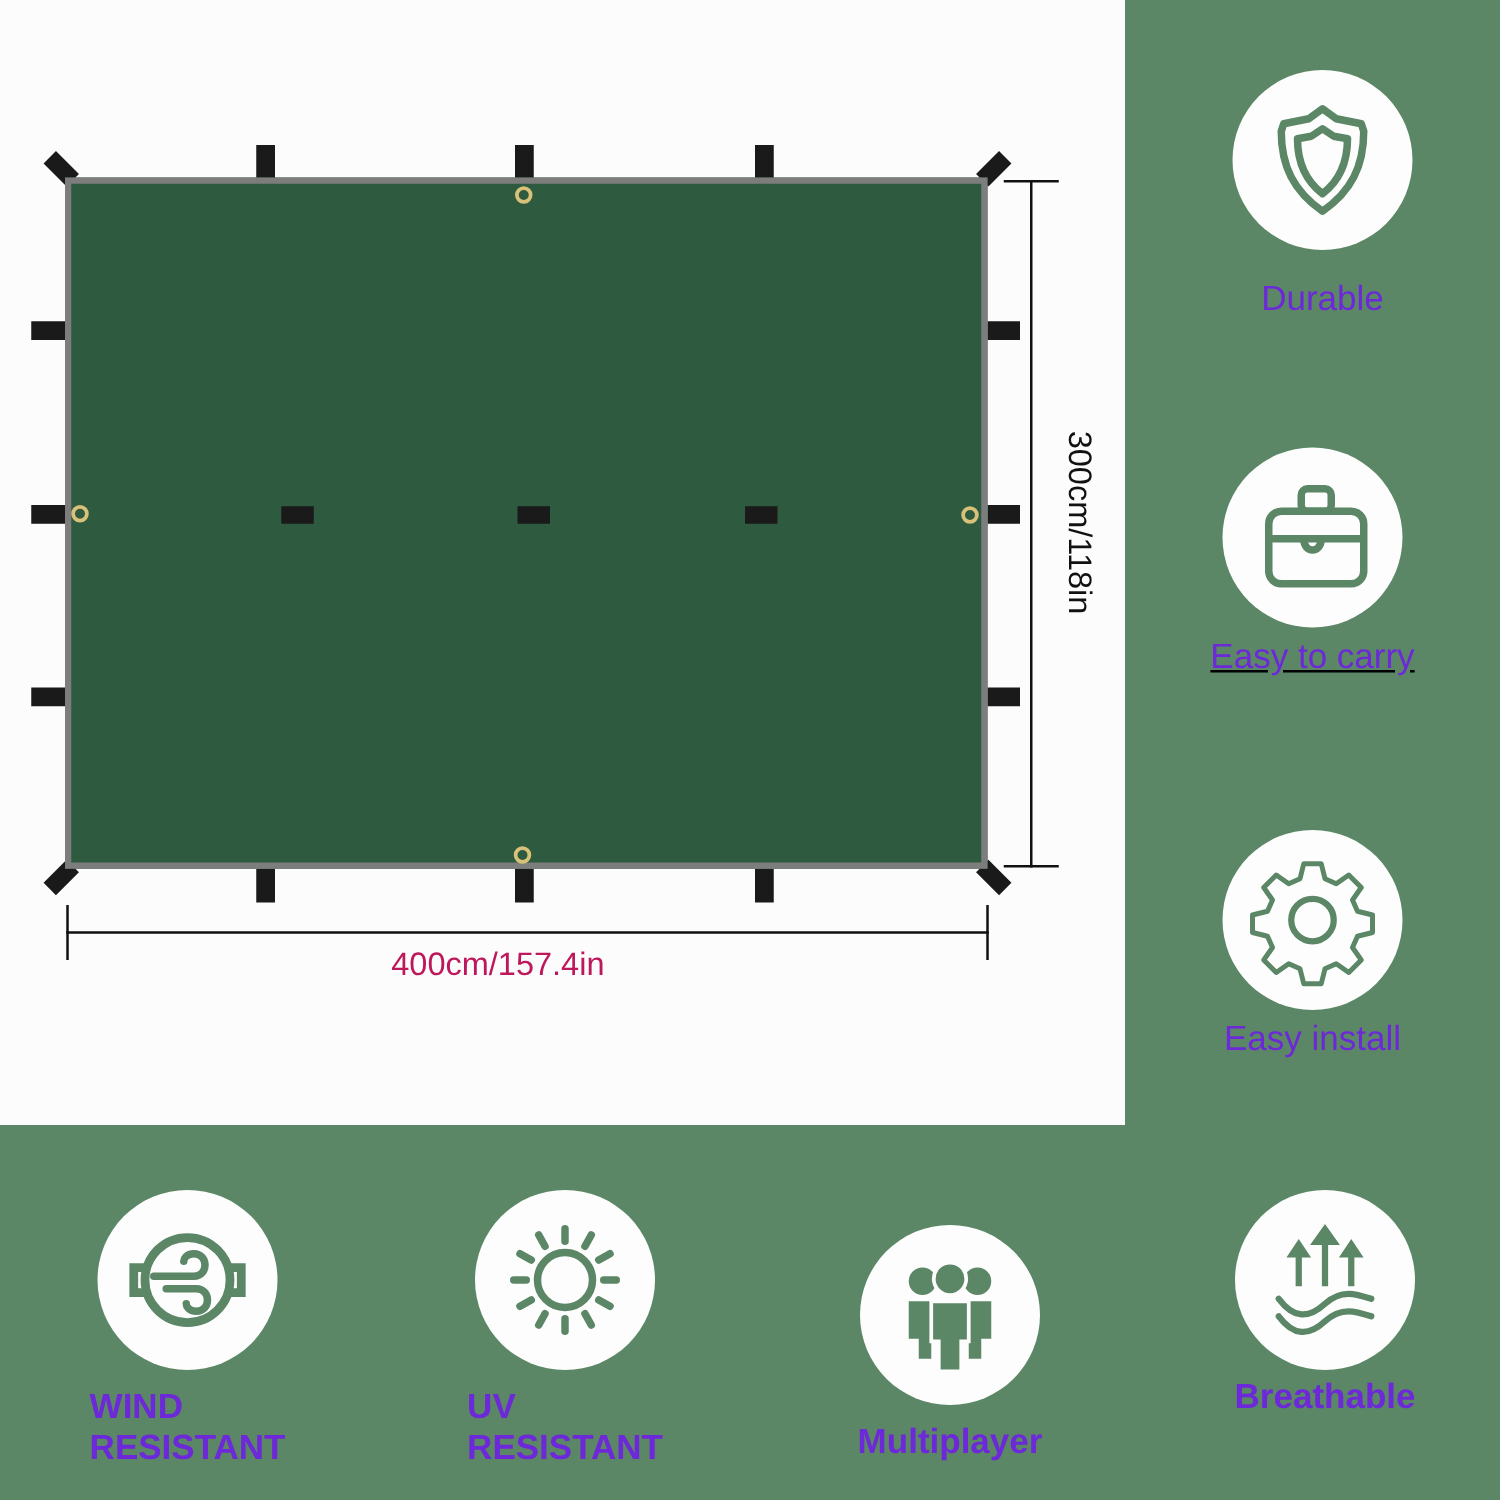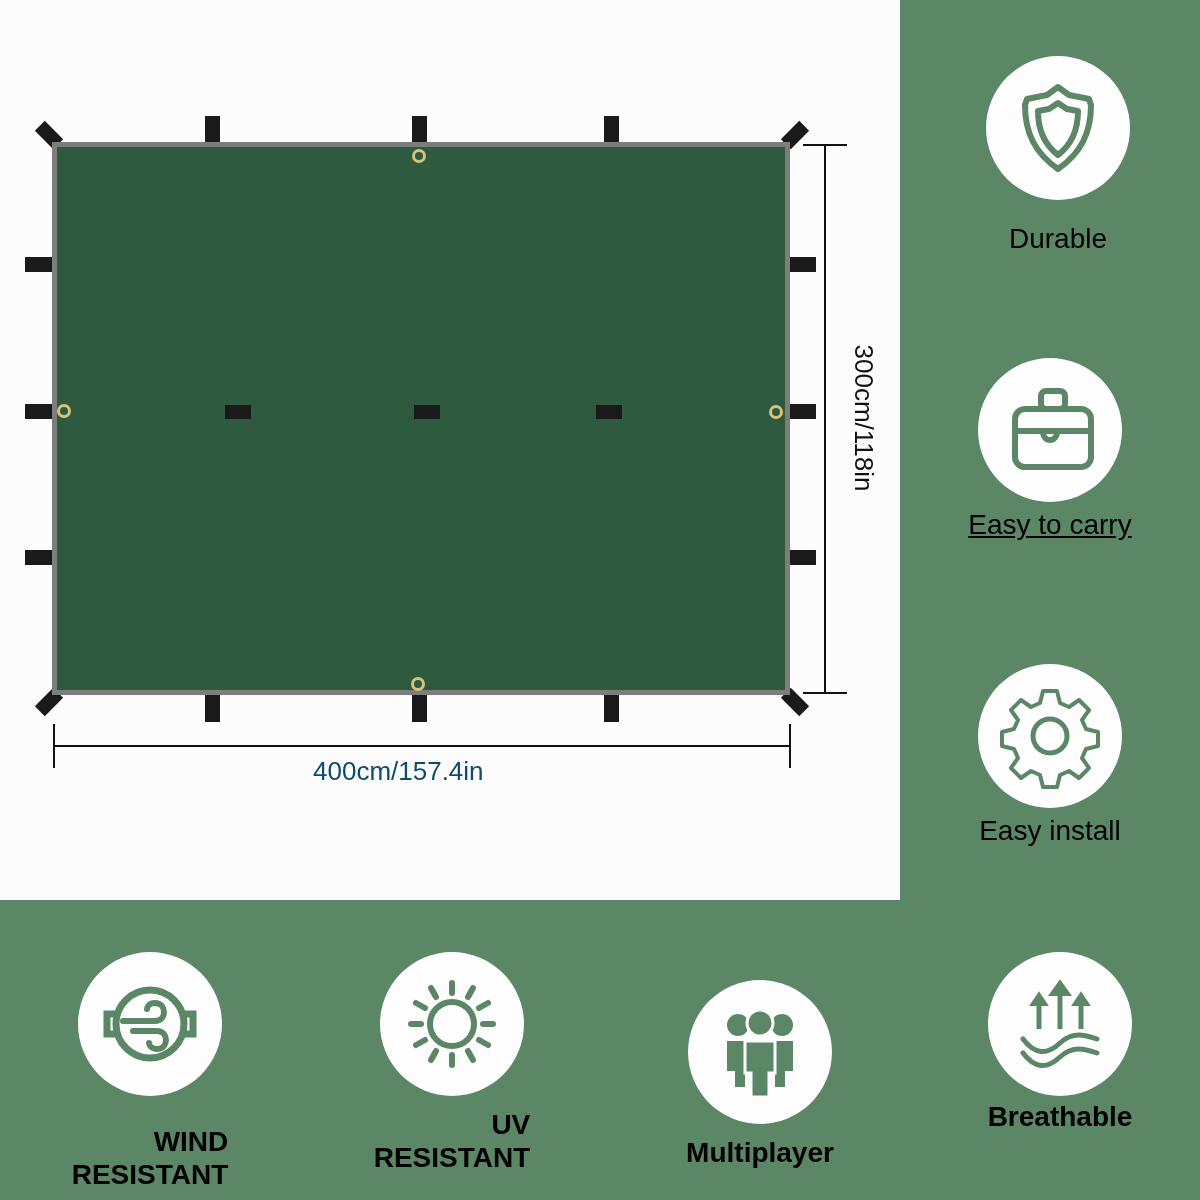--- a/index.html
+++ b/index.html
@@ -2,27 +2,27 @@
 <html><head>
 <meta charset="utf-8">
 <style>
   html,body{margin:0;padding:0;}
   body{width:1200px;height:1200px;position:relative;overflow:hidden;background:#fcfcfc;font-family:"Liberation Sans",sans-serif;}
   .panel-right{position:absolute;left:900px;top:0;width:300px;height:900px;background:#5b8766;}
   .panel-bottom{position:absolute;left:0;top:900px;width:1200px;height:300px;background:#5b8766;}
   .feature{position:absolute;display:flex;flex-direction:column;align-items:center;}
   .circle{width:144px;height:144px;border-radius:50%;background:#fdfdfd;display:flex;align-items:center;justify-content:center;}
   .circle svg{width:110px;height:110px;}
-  .flabel{color:#000000;font-size:28px;text-align:right;line-height:33px;margin-top:16px;white-space:nowrap;}
+  .flabel{color:#6d28d9;font-size:28px;text-align:left;line-height:33px;margin-top:16px;white-space:nowrap;}
   .flabel.bold{font-weight:bold;}
   .tarp{position:absolute;left:52px;top:142px;width:738px;height:553px;background:#2e5a3f;border:5px solid #7d7d7d;box-sizing:border-box;}
   .strap{position:absolute;background:#1a1a1a;}
   .grommet{position:absolute;width:14px;height:14px;border-radius:50%;border:3px solid #d8c27a;background:#2e5a3f;box-sizing:border-box;}
   .dimline{position:absolute;background:#111;}
-  .dimtext{position:absolute;color:#0c4a6e;font-size:26px;}
+  .dimtext{position:absolute;color:#be185d;font-size:26px;}
   .vtext{position:absolute;left:826px;top:418px;transform:translate(0,-50%) rotate(90deg);transform-origin:center;font-size:26px;color:#111;white-space:nowrap;}
 </style>
 </head>
 <body>
 
 <div class="panel-right"></div>
 <div class="panel-bottom"></div>
 
 <div>
 
@@ -94,21 +94,21 @@
 <div class="feature" style="left:950px;top:664px;width:200px;">
   <div class="circle">
     <svg viewBox="0 0 110 110">
       <path d="M48 10 h14 l3 12 l9 4 l10-7 l10 10 l-7 10 l4 9 l12 3 v14 l-12 3 l-4 9 l7 10 l-10 10 l-10-7 l-9 4 l-3 12 h-14 l-3-12 l-9-4 l-10 7 l-10-10 l7-10 l-4-9 l-12-3 v-14 l12-3 l4-9 l-7-10 l10-10 l10 7 l9-4 z" fill="none" stroke="#5b8766" stroke-width="4" stroke-linejoin="round"></path>
       <circle cx="55" cy="55" r="17" fill="none" stroke="#5b8766" stroke-width="5"></circle>
     </svg>
   </div>
   <div class="flabel" style="margin-top:6px;">Easy install</div>
 </div>
 
-<div class="feature" style="left:60px;top:952px;width:180px;gap:17px;">
+<div class="feature" style="left:60px;top:952px;width:180px;">
   <div class="circle">
     <svg viewBox="0 0 110 110">
       <circle cx="55" cy="55" r="34" fill="none" stroke="#5b8766" stroke-width="7"></circle>
       <path d="M21 45 H12 V65 H21" fill="none" stroke="#5b8766" stroke-width="7"></path>
       <path d="M89 45 H98 V65 H89" fill="none" stroke="#5b8766" stroke-width="7"></path>
       <path d="M28 52 H60 C72 52 72 34 60 34 C54 34 52 38 52 40" fill="none" stroke="#5b8766" stroke-width="6" stroke-linecap="round"></path>
       <path d="M38 62 H62 C74 62 74 80 62 80 C56 80 54 76 54 74" fill="none" stroke="#5b8766" stroke-width="6" stroke-linecap="round"></path>
     </svg>
   </div>
   <div class="flabel bold" style="margin-top:12px;">

